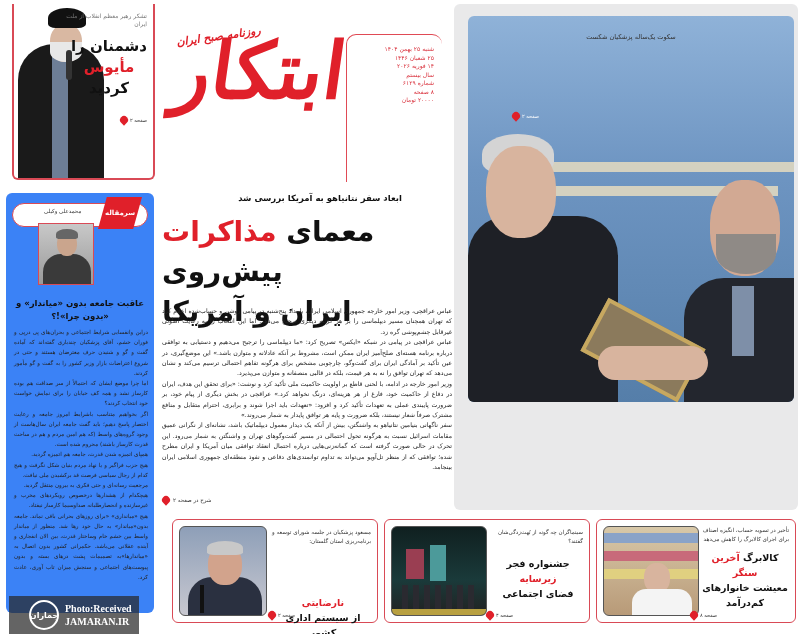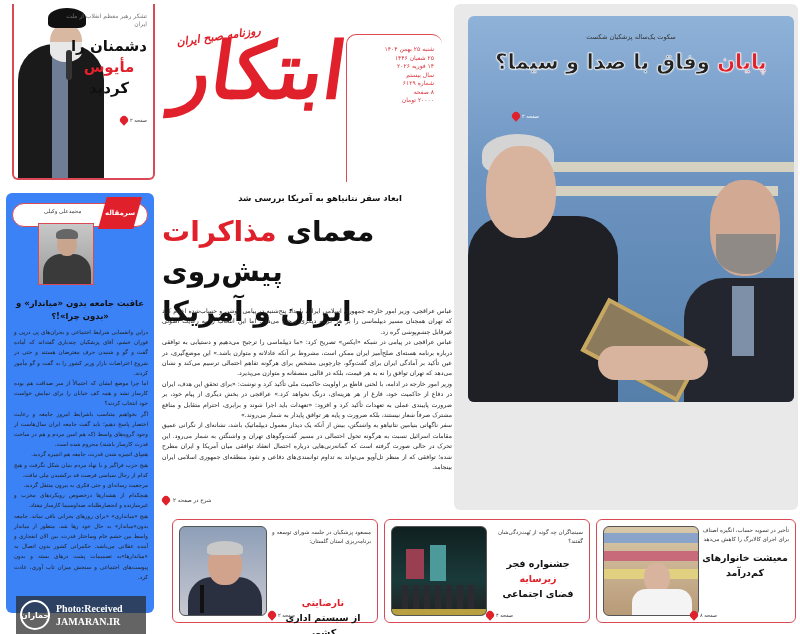--- a/index.html
+++ b/index.html
@@ -72,21 +72,21 @@
   .hands { position: absolute; left: 130px; top: 330px; width: 110px; height: 34px; background: #d8b49e; border-radius: 18px; }
 
   
   .bbox { top: 519px; height: 104px; border: 1.5px solid #d94a56; border-radius: 6px; background: #fff; }
   .bbox .pic { position: absolute; top: 6px; border-radius: 6px; overflow: hidden; border: 1px solid #555; }
   .bbox .kicker { position: absolute; font-size: 5.6px; color: #333; text-align: right; line-height: 8.5px; }
   .bbox .h { position: absolute; text-align: center; font-weight: bold; color: #111; font-size: 9.5px; line-height: 15px; }
   .bbox .h .red { color: #e0202a; }
   .bbox .pg { position: absolute; display: flex; align-items: center; gap: 2px; font-size: 5px; color: #333; }
 
-  .watermark { left: 16px; top: 596px; width: 130px; height: 38px; background: rgba(40,40,40,0.72); display: flex; align-items: center; gap: 6px; padding-left: 4px; direction: ltr; }
+  .watermark { left: 9px; top: 596px; width: 130px; height: 38px; background: rgba(40,40,40,0.72); display: flex; align-items: center; gap: 6px; padding-left: 20px; direction: ltr; }
   .wm-logo { width: 30px; height: 30px; border-radius: 50%; border: 2px solid #fff; display: flex; align-items: center; justify-content: center; color: #fff; font-size: 8px; font-weight: bold; }
   .wm-text { color: #fff; font-family: Liberation Serif, serif; font-size: 10px; line-height: 13px; font-weight: bold; }
 </style>
 </head>
 <body>
 
 <div class="abs leader-box">
   <div class="leader-photo">
     <div class="robe"></div>
       <div class="shirt"></div>
@@ -173,41 +173,38 @@
     <div class="person-left-body"></div>
     <div class="person-left-hair"></div>
     <div class="person-left-head"></div>
     <div class="person-right-body"></div>
     <div class="person-right-shirt"></div>
     <div class="person-right-head"></div>
     <div class="person-right-beard"></div>
     <div class="plaque"></div>
     <div class="hands"></div>
     <div class="photo-kicker">سکوت یک‌ساله پزشکیان شکست</div>
-    <div class="photo-h1">
-      <span class="red">پایان</span>
-      <span>وفاق با صدا و سیما؟</span>
-    </div>
     <div class="photo-page">
       <span>صفحه ۲</span>
       <span class="page-dot"></span>
     </div>
   </div>
 </div>
 
 <div class="abs bbox" style="left:596px; width:200px;">
   <div class="pic" style="left:6px; width:96px; height:90px; background:linear-gradient(#d8c8a8,#b89a78);">
     <div style="position:absolute;left:0;top:6px;width:96px;height:10px;background:#8aa3c8;"></div>
     <div style="position:absolute;left:0;top:24px;width:96px;height:10px;background:#c86a7a;"></div>
     <div style="position:absolute;left:0;top:42px;width:96px;height:10px;background:#e0d080;"></div>
     <div style="position:absolute;left:40px;top:36px;width:26px;height:30px;background:#d8b49e;border-radius:45%;"></div>
     <div style="position:absolute;left:28px;top:62px;width:60px;height:28px;background:#f4f4f4;border-radius:14px 14px 0 0;"></div>
   </div>
   <div class="kicker" style="right:6px; top:6px; width:88px;">تأخیر در تسویه حساب، انگیزه اصناف برای اجرای کالابرگ را کاهش می‌دهد</div>
   <div class="h" style="right:4px; top:30px; width:92px;">
+    <div><span>کالابرگ</span> <span class="red">آخرین سنگر</span></div>
     <div>معیشت خانوارهای</div>
     <div>کم‌درآمد</div>
   </div>
   <div class="pg" style="right:78px; top:91px;">
     <span>صفحه ۸</span>
     <span class="page-dot"></span>
   </div>
 </div>
 
 <div class="abs bbox" style="left:384px; width:206px;">

